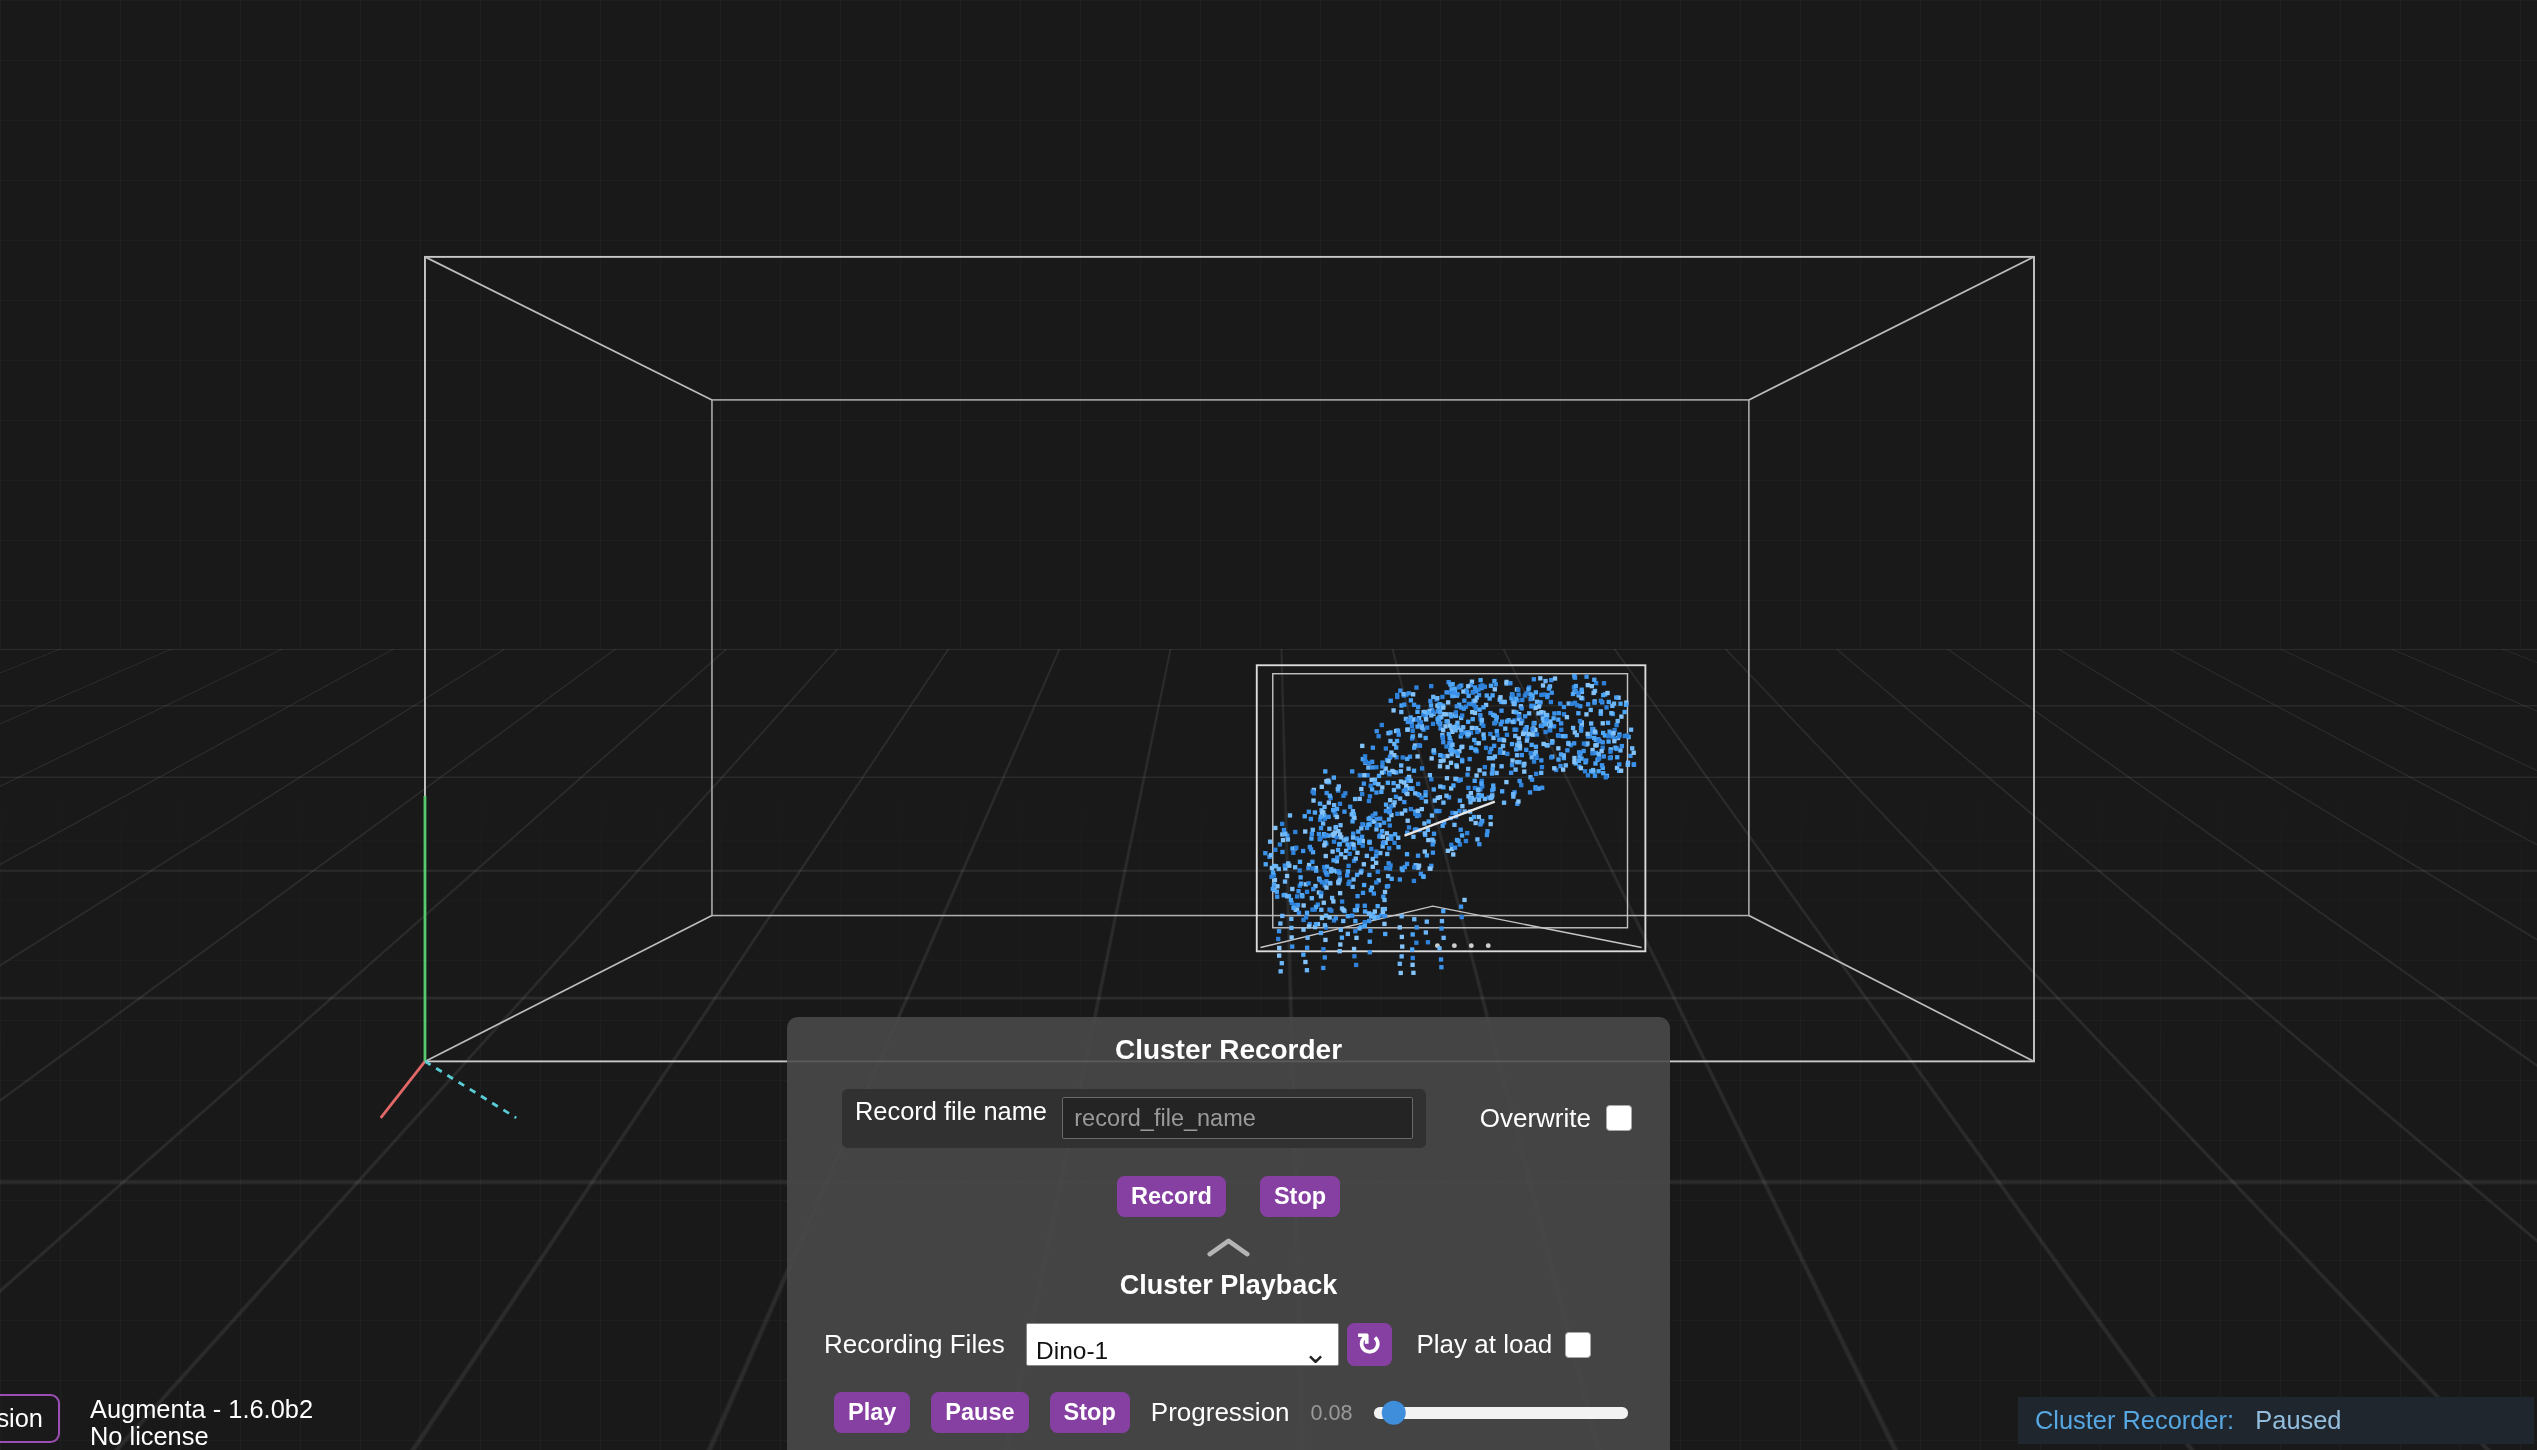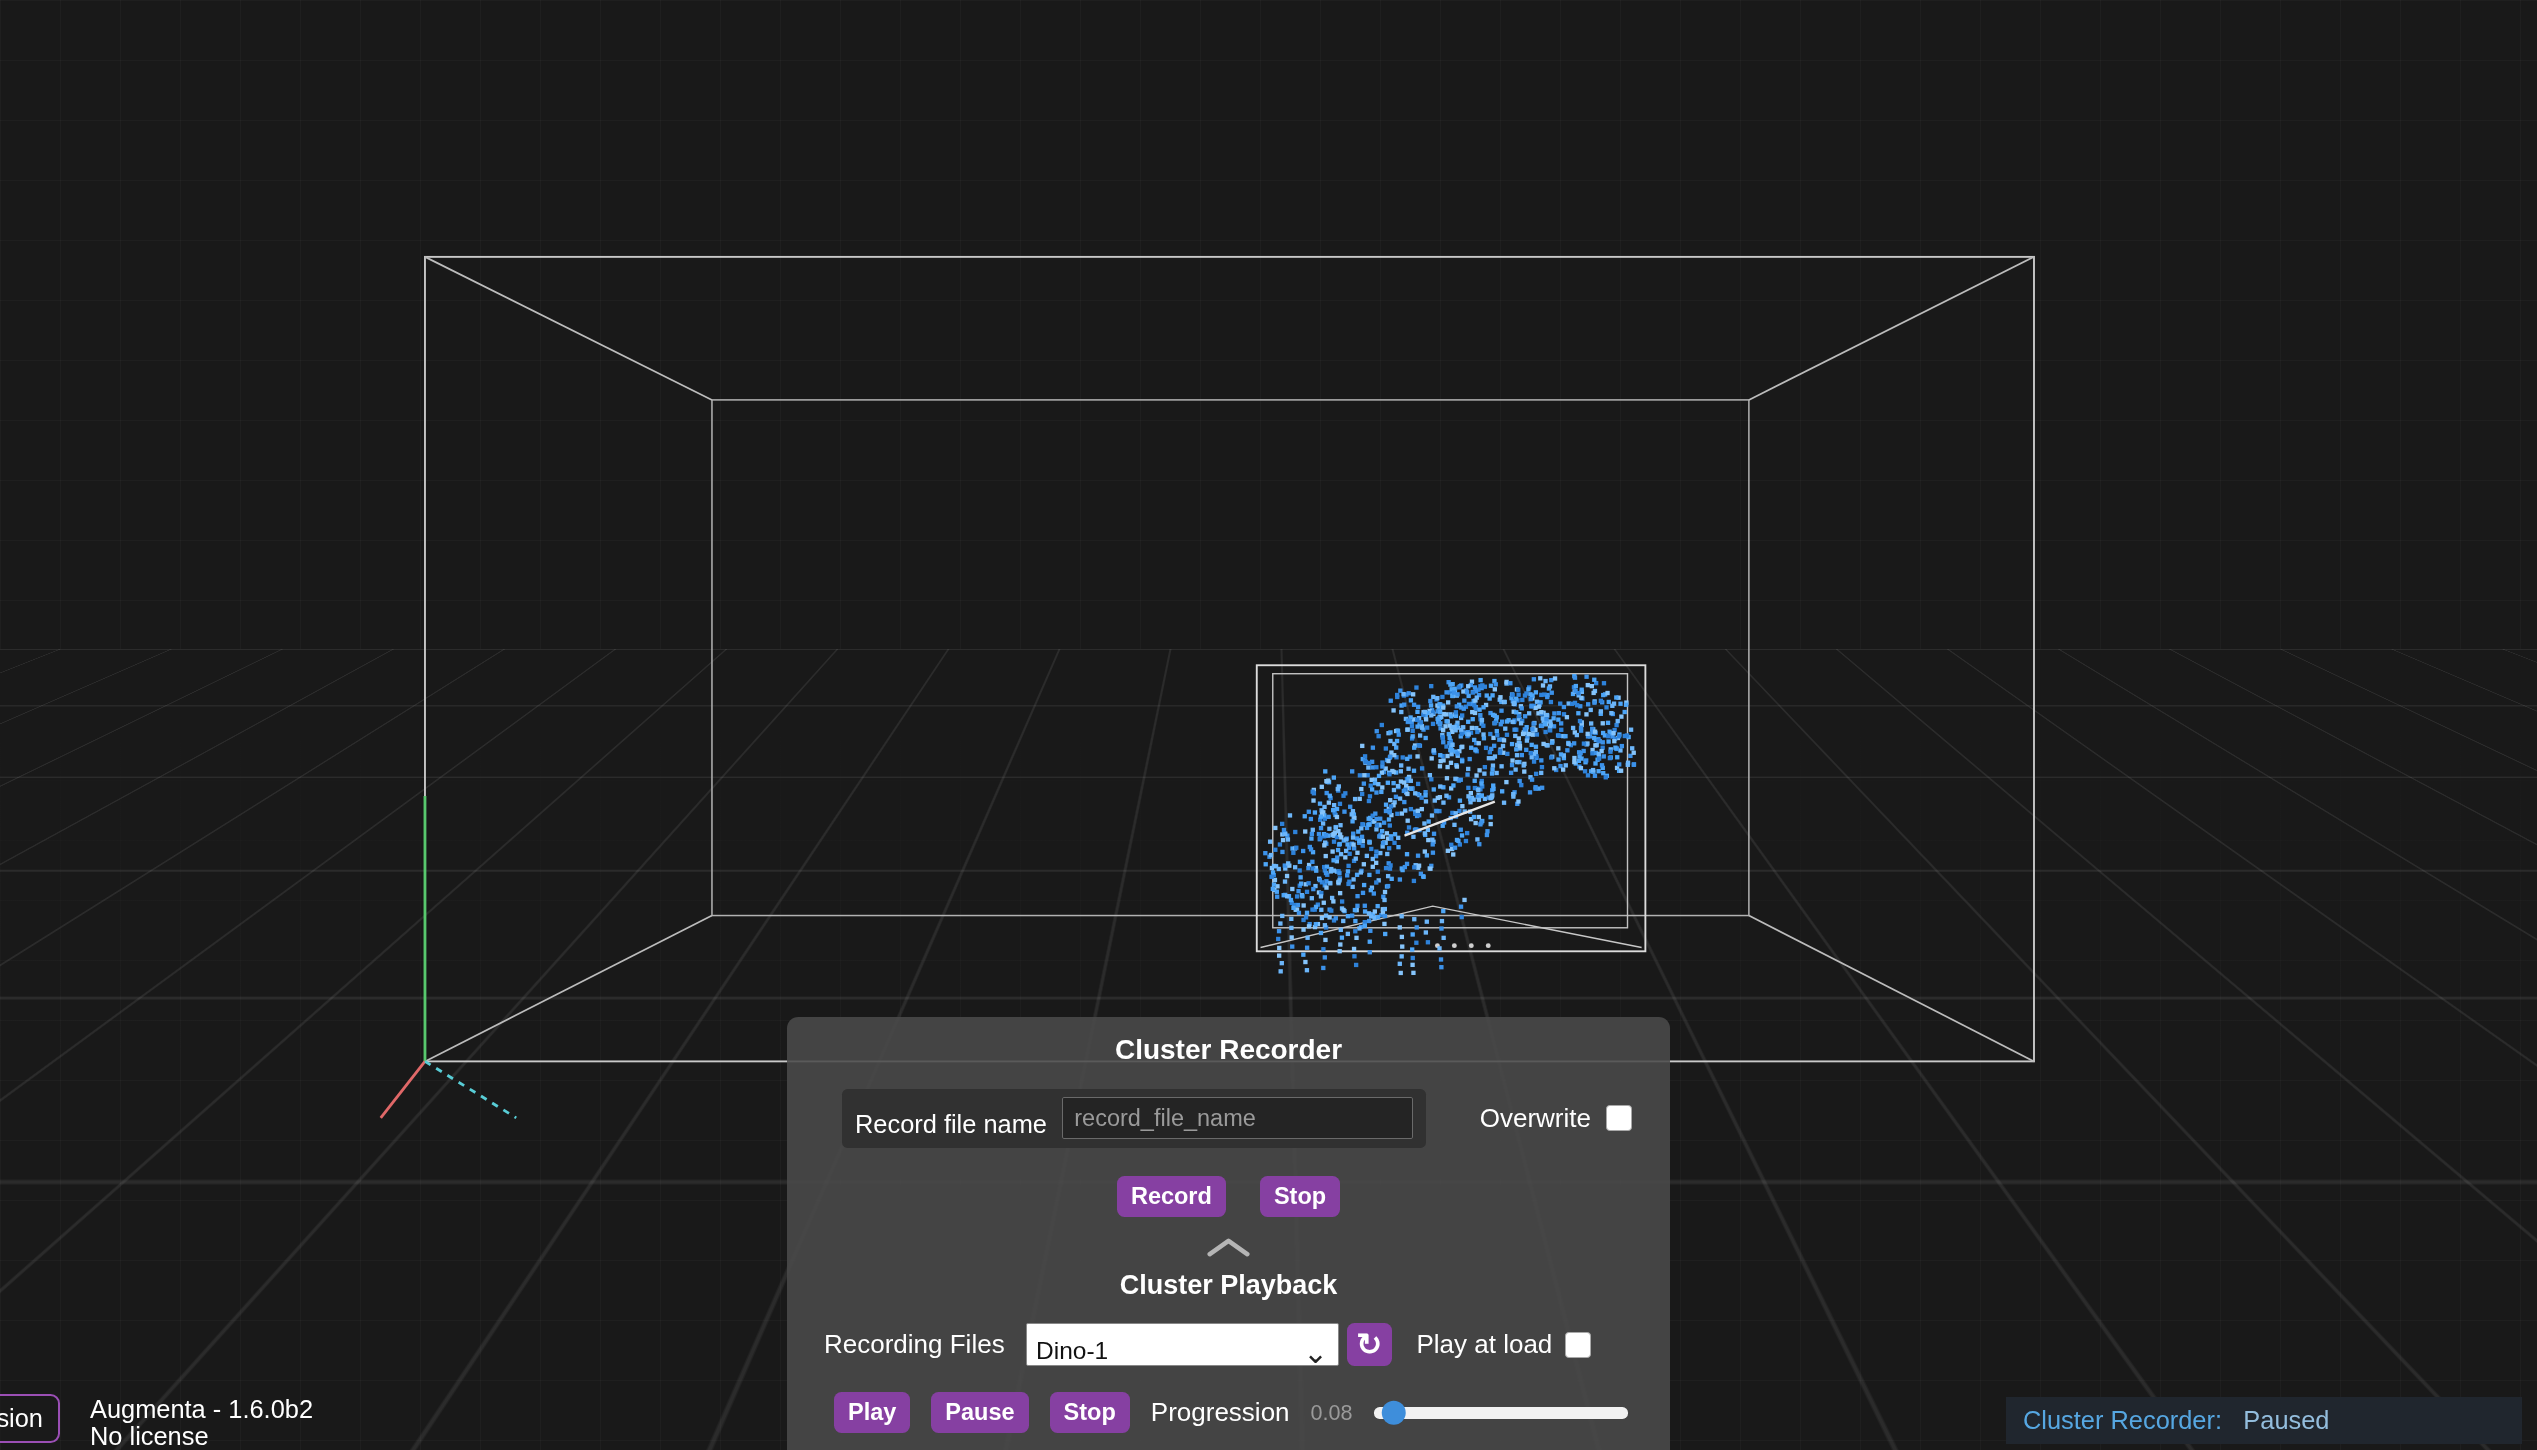--- a/index.html
+++ b/index.html
@@ -34,21 +34,21 @@
 
   
   .panel{
     position:absolute;left:787px;top:1017px;width:883px;height:489px;
     background:rgba(74,74,74,0.88);border-radius:11.3px;color:#fff;
     box-sizing:border-box;z-index:5;
   }
   .panel-title{text-align:center;font-size:28px;font-weight:bold;padding-top:17px;}
   .record-row{display:flex;align-items:center;margin:22.6px 38px 0 55px;}
   .record-group{
-    display:flex;align-items:flex-end;background:#313131;border-radius:5.6px;
+    display:flex;align-items:flex-start;background:#313131;border-radius:5.6px;
     padding:8.5px 13px;gap:15px;width:584px;box-sizing:border-box;
   }
   .record-label{font-size:25.4px;white-space:nowrap;}
   .record-input{
     flex:1;min-width:0;background:#242424;border:0.9px solid #6a6a6a;border-radius:1.9px;
     color:#ddd;font-size:23.5px;padding:6.6px 11.3px;font-family:"Liberation Sans",sans-serif;
   }
   .record-input::placeholder{color:#9a9a9a;}
   .overwrite-wrap{margin-left:auto;display:flex;align-items:center;gap:15px;}
   .label{font-size:26px;}
@@ -85,21 +85,21 @@
 
   
   .session-btn{
     position:absolute;left:-94px;bottom:7.5px;width:154px;height:49px;
     border:2.8px solid #9b4fb5;border-radius:9.4px;background:rgba(28,28,28,0.65);
     color:#fff;font-size:25.4px;display:flex;align-items:center;justify-content:flex-end;
     padding-right:15px;box-sizing:border-box;z-index:6;font-family:"Liberation Sans",sans-serif;
   }
   .app-info{position:absolute;left:90px;bottom:0;color:#fff;font-size:25.4px;line-height:27px;z-index:6;}
   .recorder-status{
-    position:absolute;right:16px;bottom:5.6px;width:516px;height:47px;background:#20262e;
+    position:absolute;right:4px;bottom:5.6px;width:516px;height:47px;background:#20262e;
     display:flex;align-items:center;padding-left:17px;box-sizing:border-box;font-size:25.4px;z-index:6;
   }
   .status-label{color:#56a7e2;margin-right:9.4px;}
   .status-value{color:#93bddd;margin-left:12px;}
 </style>
 </head>
 <body>
 
 <div class="bg-grid"></div>
 <div class="floor"></div>

